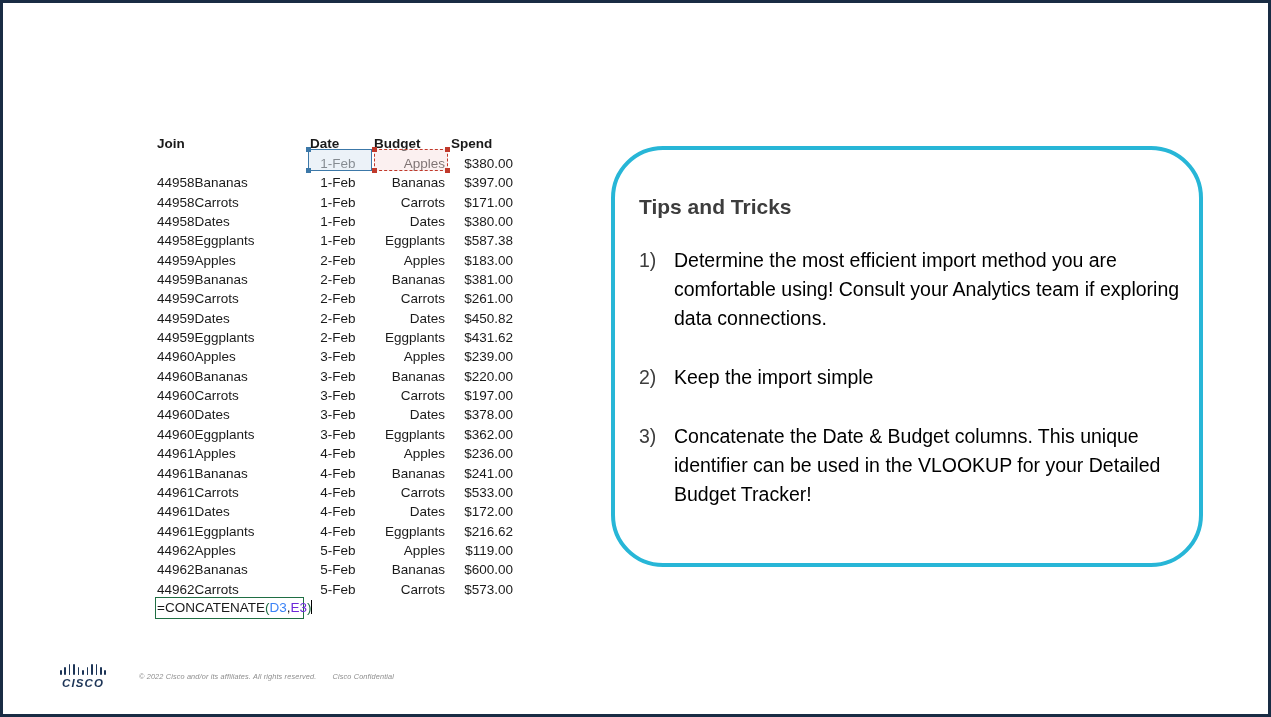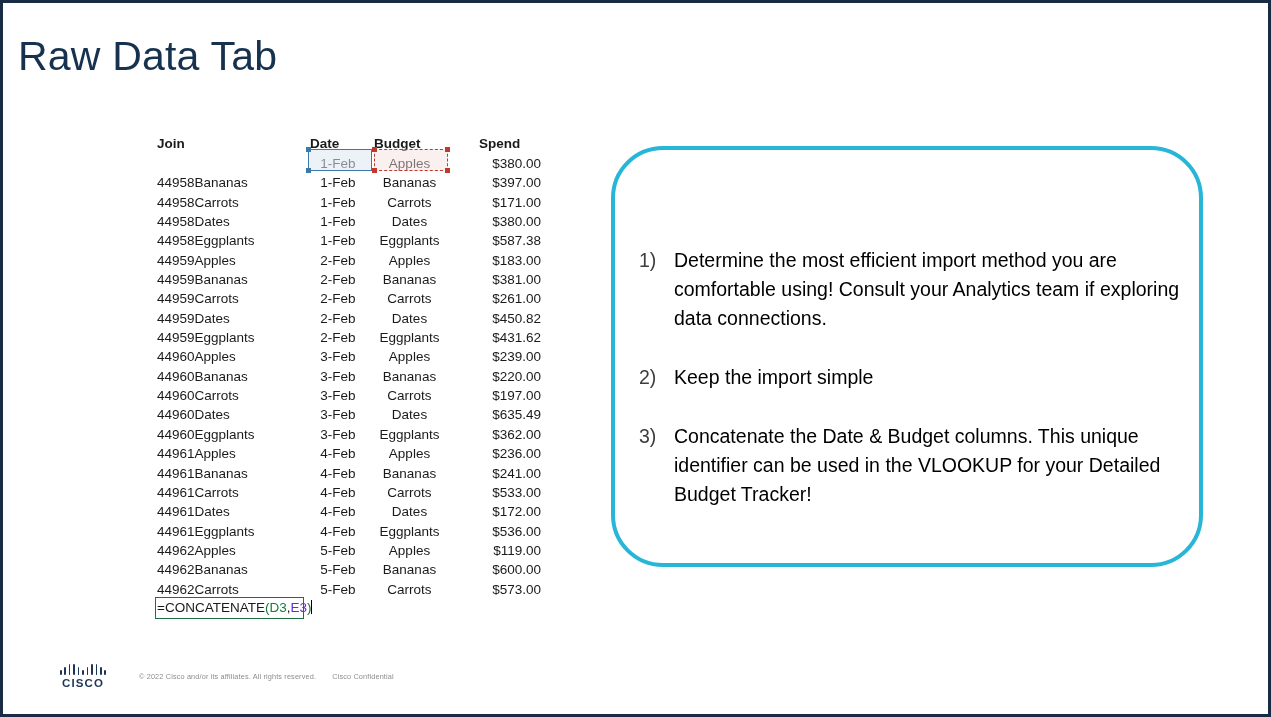--- a/index.html
+++ b/index.html
@@ -45,22 +45,22 @@
   .sheet-header-row,
   .sheet-row {
     display: flex;
     align-items: baseline;
     height: 19.35px;
     line-height: 19.35px;
   }
 
   .col-join   { width: 152px; flex: 0 0 152px; text-align: left; padding-left: 2px; }
   .col-date   { width: 62px;  flex: 0 0 62px;  text-align: center; }
-  .col-budget { width: 76px;  flex: 0 0 76px;  text-align: center; padding-left: 5px; }
-  .col-spend  { width: 68px;  flex: 0 0 68px;  text-align: right; margin-left: 28px; }
+  .col-budget { width: 76px;  flex: 0 0 76px;  text-align: right; padding-left: 5px; }
+  .col-spend  { width: 68px;  flex: 0 0 68px;  text-align: right; }
 
   .sheet-header-row { font-weight: bold; height: 21px; line-height: 21px; }
   .sheet-header-row .col-date   { text-align: left; padding-left: 3px; }
   .sheet-header-row .col-budget { text-align: left; padding-left: 5px; }
   .sheet-header-row .col-spend  { text-align: left; padding-left: 6px; }
 
   
   .formula-row { position: relative; }
   .formula-cell {
     position: absolute;
@@ -70,21 +70,21 @@
     height: 22px;
     border: 1.6px solid #1F6E43;
     background: #ffffff;
     line-height: 19px;
     padding-left: 1px;
     white-space: nowrap;
     font-size: 13.5px;
     color: #1a1a1a;
     overflow: visible;
   }
-  .formula-cell .ref-d { color: #15803d; }
+  .formula-cell .ref-d { color: #3b82f6; }
   .formula-cell .ref-e { color: #6d28d9; }
   .formula-cell .paren { color: #1F6E43; }
   .formula-caret {
     display: inline-block;
     width: 1px;
     height: 14px;
     background: #000;
     vertical-align: -2px;
     margin-left: 0px;
   }
@@ -152,20 +152,21 @@
     line-height: 29px;
   }
 
   
   #footer {
     position: absolute;
     left: 52px;
     bottom: 25px;
     display: flex;
     align-items: center;
+    font-style: italic;
   }
 
   #cisco-logo {
     width: 56px;
     display: flex;
     flex-direction: column;
     align-items: center;
   }
   .cisco-bars {
     display: flex;
@@ -197,21 +198,20 @@
     letter-spacing: 0.15px;
     white-space: nowrap;
   }
   #footer-confidential { margin-left: 14px; }
 </style>
 </head>
 <body>
 
 <div id="slide">
 
-  <div id="slide-title">Raw Data Tab</div>
 
   <div id="sheet">
 
     <div class="sheet-header-row">
       <div class="col-join">Join</div>
       <div class="col-date">Date</div>
       <div class="col-budget">Budget</div>
       <div class="col-spend">Spend</div>
     </div>
 
@@ -291,21 +291,21 @@
         <div class="sheet-row">
           <div class="col-join">44960Carrots</div>
           <div class="col-date">3-Feb</div>
           <div class="col-budget">Carrots</div>
           <div class="col-spend">$197.00</div>
         </div>
         <div class="sheet-row">
           <div class="col-join">44960Dates</div>
           <div class="col-date">3-Feb</div>
           <div class="col-budget">Dates</div>
-          <div class="col-spend">$635.49</div>
+          <div class="col-spend">$378.00</div>
         </div>
         <div class="sheet-row">
           <div class="col-join">44960Eggplants</div>
           <div class="col-date">3-Feb</div>
           <div class="col-budget">Eggplants</div>
           <div class="col-spend">$362.00</div>
         </div>
         <div class="sheet-row">
           <div class="col-join">44961Apples</div>
           <div class="col-date">4-Feb</div>
@@ -327,21 +327,21 @@
         <div class="sheet-row">
           <div class="col-join">44961Dates</div>
           <div class="col-date">4-Feb</div>
           <div class="col-budget">Dates</div>
           <div class="col-spend">$172.00</div>
         </div>
         <div class="sheet-row">
           <div class="col-join">44961Eggplants</div>
           <div class="col-date">4-Feb</div>
           <div class="col-budget">Eggplants</div>
-          <div class="col-spend">$536.00</div>
+          <div class="col-spend">$216.62</div>
         </div>
         <div class="sheet-row">
           <div class="col-join">44962Apples</div>
           <div class="col-date">5-Feb</div>
           <div class="col-budget">Apples</div>
           <div class="col-spend">$119.00</div>
         </div>
         <div class="sheet-row">
           <div class="col-join">44962Bananas</div>
           <div class="col-date">5-Feb</div>
@@ -367,20 +367,21 @@
     <div class="handle blue" style="left:151px; top:35px;"></div>
 
     <div class="sel-red" style="left:219px; top:16px; width:74px; height:22px;"></div>
     <div class="handle red" style="left:217px; top:14px;"></div>
     <div class="handle red" style="left:290px; top:14px;"></div>
     <div class="handle red" style="left:217px; top:35px;"></div>
     <div class="handle red" style="left:290px; top:35px;"></div>
   </div>
 
   <div id="tips-box">
+    <div id="tips-title">Tips and Tricks</div>
     <div id="tips-list">
         <div class="tip-item">
           <div class="tip-num">1)</div>
           <div class="tip-text">Determine the most efficient import method you are comfortable using! Consult your Analytics team if exploring data connections.</div>
         </div>
         <div class="tip-item">
           <div class="tip-num">2)</div>
           <div class="tip-text">Keep the import simple</div>
         </div>
         <div class="tip-item">

